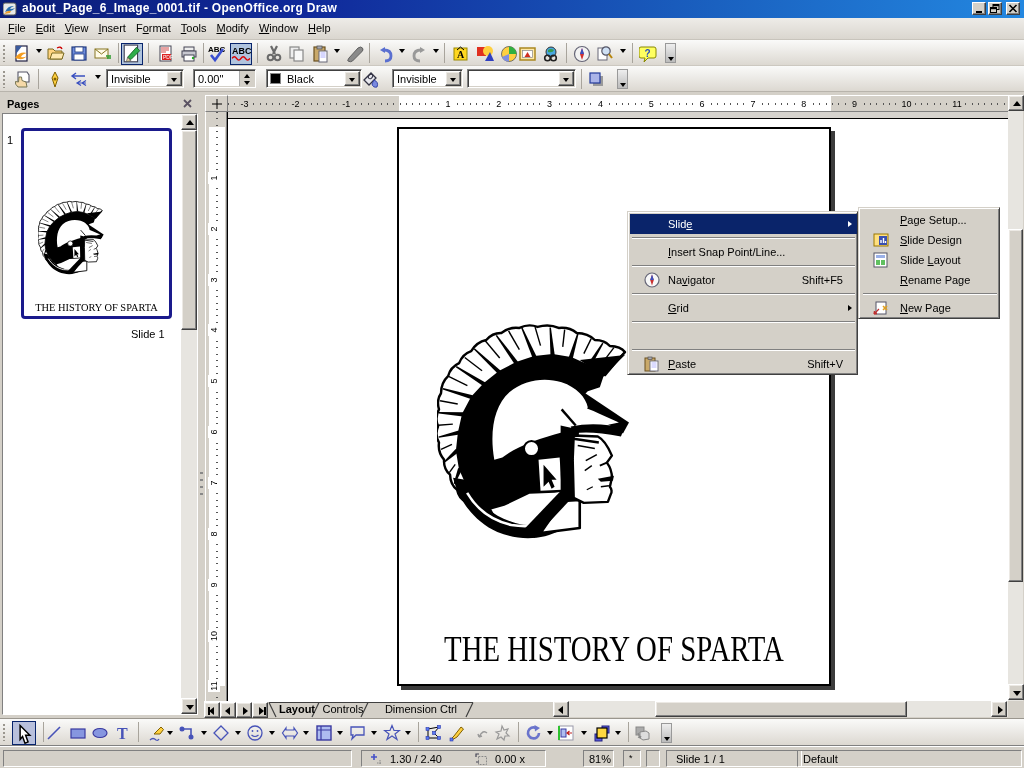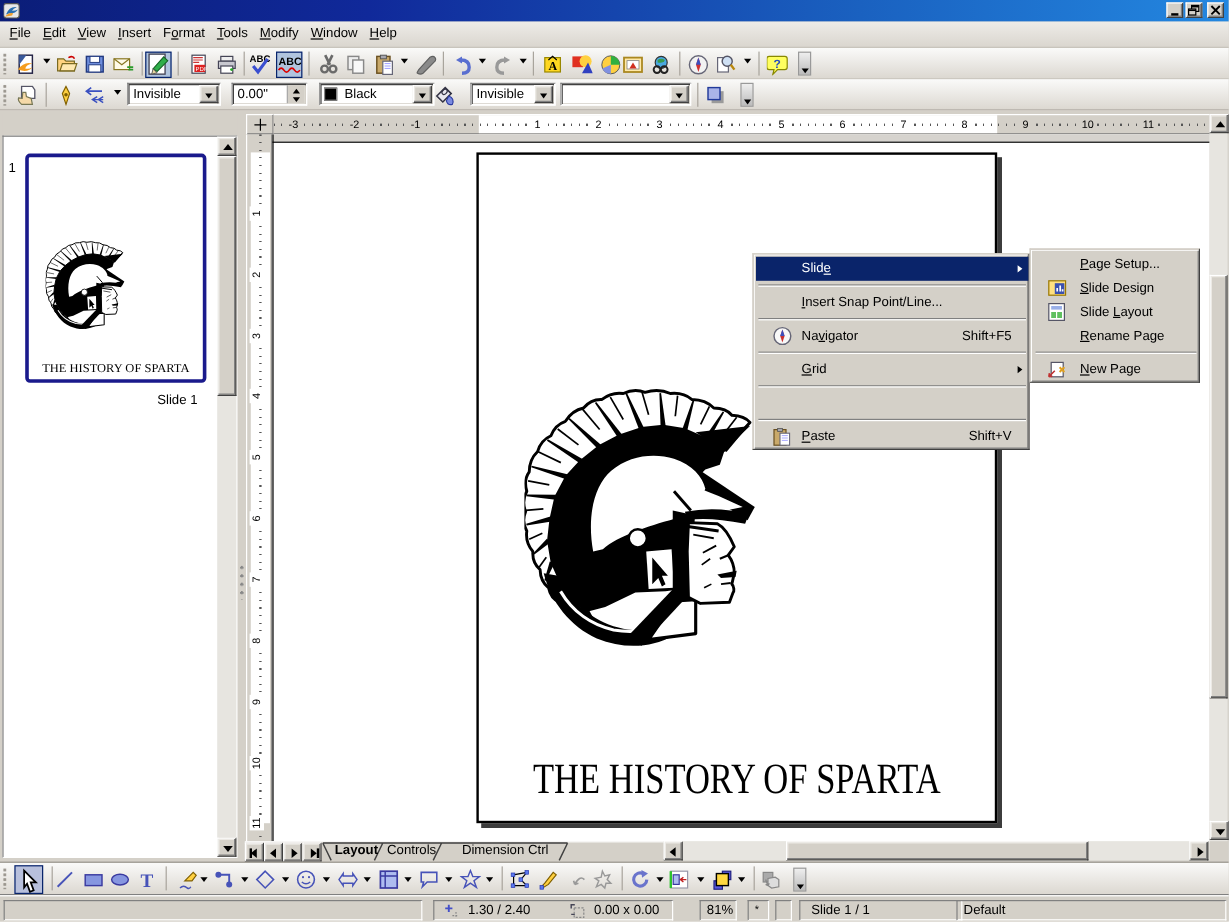--- a/index.html
+++ b/index.html
@@ -59,20 +59,21 @@
 </style></head>
 <body>
 <div class="titlebar">
  <div style="left:3px;top:2px;width:15px;height:14px;">
   <svg width="15" height="14">
         <rect x="0" y="1" width="13" height="12" rx="2" fill="#e8e8e8" stroke="#555" stroke-width="1"></rect>
         <path d="M2 10 Q5 3 11 4 Q8 5 7 7 Q10 7 12 6 Q9 10 5 9 Z" fill="#2a6fb0"></path>
         <path d="M1 12 Q4 8 8 9 L7 11 Z" fill="#f0a030"></path>
       </svg>
  </div>
+ <div class="title-text">about_Page_6_Image_0001.tif - OpenOffice.org Draw</div>
  <div class="wbtn" style="left:972px;">
       <div style="left:3px;top:8px;width:6px;height:2px;background:#000;"></div>
     </div>
  <div class="wbtn" style="left:988px;">
       <svg width="12" height="11" style="position:absolute;left:0;top:0;">
         <rect x="4" y="1.5" width="6" height="5" fill="none" stroke="#000" stroke-width="1"></rect>
         <rect x="4" y="2" width="6" height="1.2" fill="#000"></rect>
         <rect x="1.5" y="4.5" width="6" height="5" fill="#d4d0c8" stroke="#000" stroke-width="1"></rect>
         <rect x="1.5" y="5" width="6" height="1.2" fill="#000"></rect>
       </svg>
@@ -332,20 +333,26 @@
         <rect x="5" y="5" width="10" height="10" fill="#9a9a9a"></rect>
         <rect x="2" y="2" width="10" height="10" fill="#aab4e8" stroke="#223a9a" stroke-width="1.2"></rect>
       </svg>
     </div>
     <div style="left: 617px; top: 3px; width: 11px; height: 20px; background: linear-gradient(rgb(238, 238, 238), rgb(187, 187, 187)); border: 1px solid rgb(153, 153, 153);">
       <div class="dd" style="left:2px;top:13px;"></div>
     </div>
   </div>
 <div class="mainbg"></div>
 <div class="pagespanel">
+ <div class="panelhead">
+      <span style="position:absolute;left:5px;top:3px;">Pages</span>
+   <svg width="9" height="9" style="position:absolute;right:6px;top:4px;">
+        <path d="M1 1 L8 8 M8 1 L1 8" stroke="#5a5262" stroke-width="1.8"></path>
+      </svg>
+ </div>
  <div class="panelbody">
   <div style="left:4px;top:20px;font-size:11px;">1</div>
   <div style="left:18px;top:14px;width:151px;height:191px;border:3px solid #1a1a8c;border-radius:4px;background:#fff;">
     <svg width="66" height="103" viewBox="-2 -4 192 217" style="position:absolute;left:14px;top:56px;" id="minispartan">
           <path d="M59,194 Q52.20428026824277,195.7843242959259 48,190 Q41.244658805979995,189.59427006394571 38,182 Q30.24665270143396,180.3049093712302 27,172 Q19.749631769803123,168.9043888510879 18,160 Q11.291827558638417,154.88906458399268 11,145 Q4.4038048045970095,139.25139376399497 5,130 Q-1.3707180928135974,122.50873259388476 0,113 Q-4.493177781908516,105.23351916853267 -1,97 Q-4.464301569400868,87.96678984739053 0,80 Q-2.7947331922020555,70.73508893593265 2,64 Q2.009601663224598,53.546255019037666 9,47 Q11.443168005335432,37.92012051514125 20,34 Q23.464709556251904,24.906086238137917 32,22 Q37.58606524306561,12.987614237274256 47,11 Q53.24741610022571,3.7011799760943864 62,4 Q70.43712907256308,-2.4601990251812214 80,-1 Q89.1575132018016,-5.496897495715672 98,-2 Q109.40224179674857,-5.396916696594875 119,-1 Q129.6003462454055,-2.1659094226148823 137,4 Q148.20211135655842,4.160732778989304 155,11 Q165.17776731618397,11.02854207494422 170,17 Q180.5254526898086,17.383392268273663 185,23 L164,46 L164,46 L149,37 L131,29 L113,26 L95,28 L77,34 L60,43 L45,55 L33,68 L24,85 L20,103 L18,121 L21,139 L29,157 L40,171 L50,180  Z" fill="#fff" stroke="#000" stroke-width="2.4" stroke-linejoin="round"></path>
           <path d="M48.233525201709234,181.13559094175835 L58.411175067236414,194.37853031391944 L59.588824932763586,193.62146968608056 L51.766474798290766,178.86440905824165 Z" fill="#000"></path>
           <line x1="47.136" y1="181.10399999999998" x2="50.93333333333334" y2="191.06666666666666" stroke="#000" stroke-width="1.4"></line>
           <path d="M37.94833477619567,171.4479618392586 L42.64944492539856,186.41598727975287 L44.01722174126811,186.1173460535805 L42.05166522380433,170.5520381607414 Z" fill="#000"></path>
           <line x1="34.967999999999996" y1="169.76" x2="35.8" y2="180" stroke="#000" stroke-width="1.4"></line>
           <path d="M26.90683027086053,156.83076500062276 L27.035610090286845,172.6102550002076 L28.431056576379824,172.72307833312573 L31.09316972913947,157.16923499937724 Z" fill="#000"></path>
@@ -708,21 +715,21 @@
         <path d="M6 14 l3 2 l6 -1 l0 -6 l-3 -2 l-6 1 z" fill="#ddd" stroke="#888" stroke-width="1"></path>
         <path d="M4 9 l2 5 m0 0 l-2 -1 m2 1 l1 -2" stroke="#888" stroke-width="1.2" fill="none"></path>
       </svg>
     </div>
     <div style="left: 661px; top: 4px; width: 11px; height: 20px; background: linear-gradient(rgb(238, 238, 238), rgb(187, 187, 187)); border: 1px solid rgb(153, 153, 153);">
       <div class="dd" style="left:2px;top:13px;"></div>
     </div>
   </div>
 <div class="statusbar">
  <div class="spanel" style="left:3px;width:349px;"></div>
- <div class="spanel" style="left:361px;width:200px;">
+ <div class="spanel" style="left:361px;width:185px;">
       <svg width="13" height="13" viewBox="0 0 13 13" style="position:absolute;left:8px;top:2px;">
         <path d="M4 1 V7 M1 4 H7" stroke="#4550c8" stroke-width="1.6"></path>
         <path d="M7 10 h5 M10 7 v5" stroke="#888" stroke-width="1" stroke-dasharray="1.5 1"></path>
       </svg>
       <span style="position:absolute;left:28px;top:1px;">1.30 / 2.40</span>
       <svg width="13" height="13" viewBox="0 0 13 13" style="position:absolute;left:113px;top:2px;">
         <rect x="3.5" y="3.5" width="8" height="8" fill="none" stroke="#888" stroke-width="1" stroke-dasharray="1.8 1.2"></rect>
         <path d="M1 4 v-3 h3 M1 9 h3" stroke="#445" stroke-width="1.2" fill="none"></path>
       </svg>
       <span style="position:absolute;left:133px;top:1px;">0.00 x 0.00</span>

